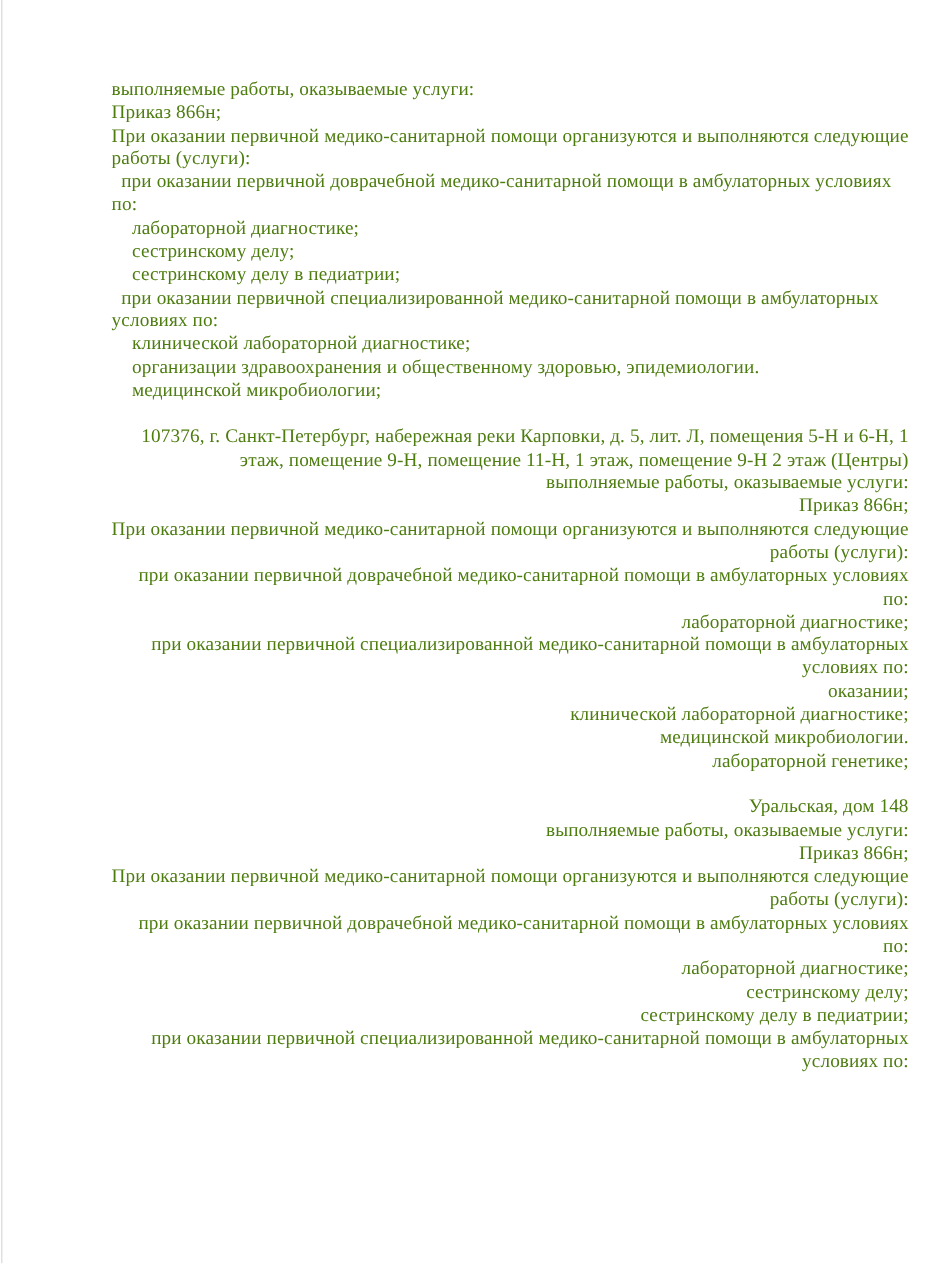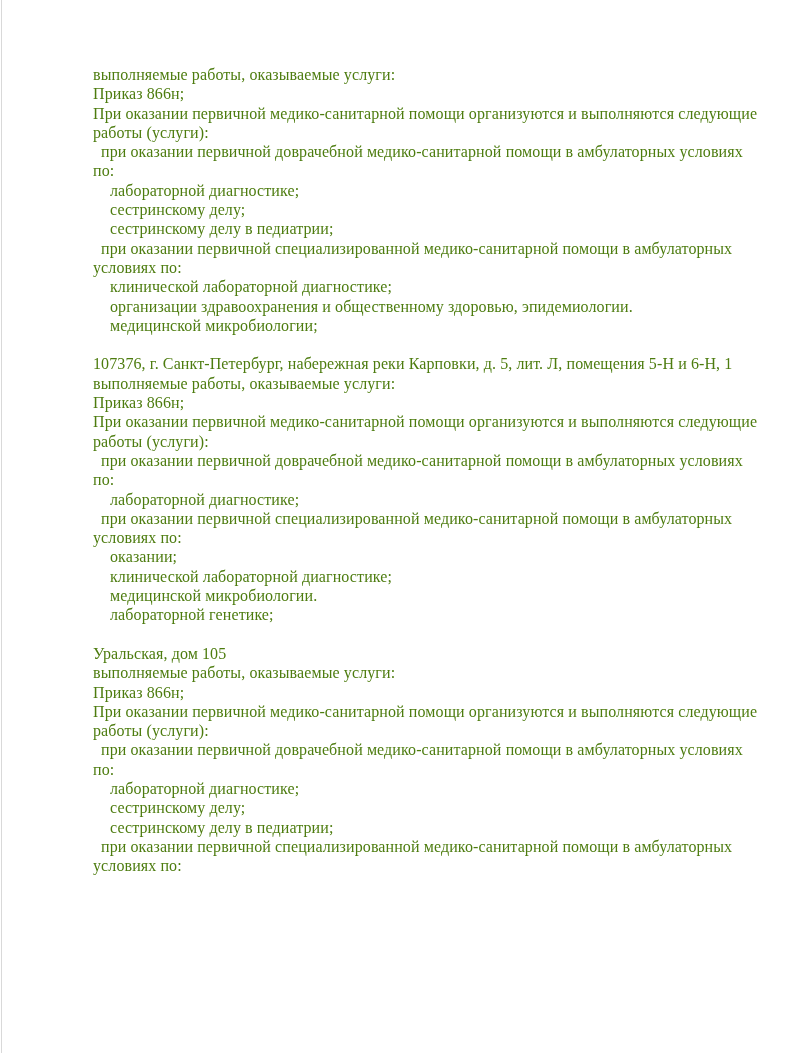--- a/index.html
+++ b/index.html
@@ -26,21 +26,21 @@
     }
     .doc-text {
       position: absolute;
       left: 93px;
       top: 65px;
       color: #4d7c0f;
       font-size: 16px;
       line-height: 19.3px;
       letter-spacing: 0.1px;
     }
-    .section + .section { margin-top: 19.3px; }
+    .section + .section { margin-top: 19.3px; text-align: right; }
     .line { white-space: nowrap; }
     .indent-0 { padding-left: 0; }
     .indent-1 { padding-left: 8px; }
     .indent-2 { padding-left: 17px; }
   </style>
 </head>
 <body>
 
 <div class="page">
   <div class="page-left-edge"></div>
@@ -56,36 +56,37 @@
         <div class="line indent-2">сестринскому делу;</div>
         <div class="line indent-2">сестринскому делу в педиатрии;</div>
         <div class="line indent-1">при оказании первичной специализированной медико-санитарной помощи в амбулаторных</div>
         <div class="line indent-0">условиях по:</div>
         <div class="line indent-2">клинической лабораторной диагностике;</div>
         <div class="line indent-2">организации здравоохранения и общественному здоровью, эпидемиологии.</div>
         <div class="line indent-2">медицинской микробиологии;</div>
       </div>
       <div class="section">
         <div class="line indent-0">107376, г. Санкт-Петербург, набережная реки Карповки, д. 5, лит. Л, помещения 5-Н и 6-Н, 1</div>
+        <div class="line indent-0">этаж, помещение 9-Н, помещение 11-Н, 1 этаж, помещение 9-Н 2 этаж (Центры)</div>
         <div class="line indent-0">выполняемые работы, оказываемые услуги:</div>
         <div class="line indent-0">Приказ 866н;</div>
         <div class="line indent-0">При оказании первичной медико-санитарной помощи организуются и выполняются следующие</div>
         <div class="line indent-0">работы (услуги):</div>
         <div class="line indent-1">при оказании первичной доврачебной медико-санитарной помощи в амбулаторных условиях</div>
         <div class="line indent-0">по:</div>
         <div class="line indent-2">лабораторной диагностике;</div>
         <div class="line indent-1">при оказании первичной специализированной медико-санитарной помощи в амбулаторных</div>
         <div class="line indent-0">условиях по:</div>
         <div class="line indent-2">оказании;</div>
         <div class="line indent-2">клинической лабораторной диагностике;</div>
         <div class="line indent-2">медицинской микробиологии.</div>
         <div class="line indent-2">лабораторной генетике;</div>
       </div>
       <div class="section">
-        <div class="line indent-0">Уральская, дом 105</div>
+        <div class="line indent-0">Уральская, дом 148</div>
         <div class="line indent-0">выполняемые работы, оказываемые услуги:</div>
         <div class="line indent-0">Приказ 866н;</div>
         <div class="line indent-0">При оказании первичной медико-санитарной помощи организуются и выполняются следующие</div>
         <div class="line indent-0">работы (услуги):</div>
         <div class="line indent-1">при оказании первичной доврачебной медико-санитарной помощи в амбулаторных условиях</div>
         <div class="line indent-0">по:</div>
         <div class="line indent-2">лабораторной диагностике;</div>
         <div class="line indent-2">сестринскому делу;</div>
         <div class="line indent-2">сестринскому делу в педиатрии;</div>
         <div class="line indent-1">при оказании первичной специализированной медико-санитарной помощи в амбулаторных</div>

